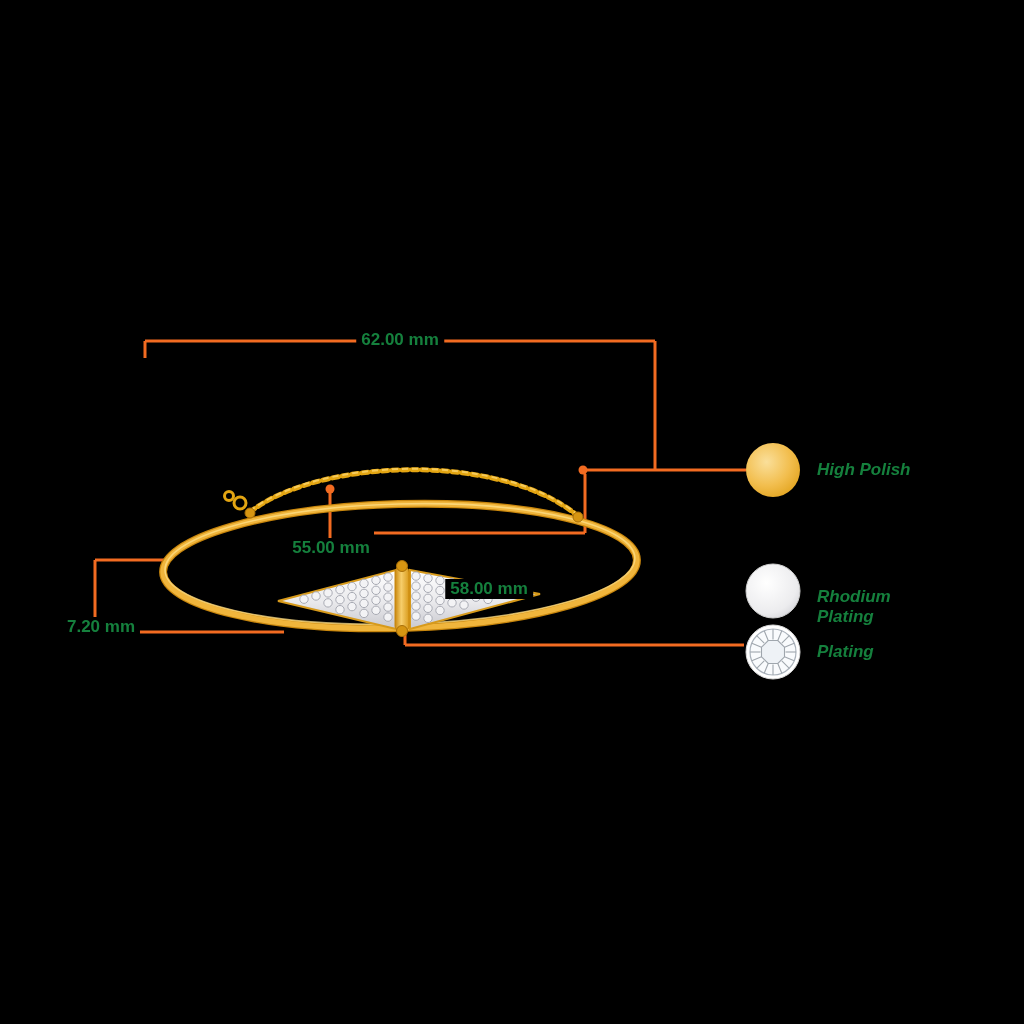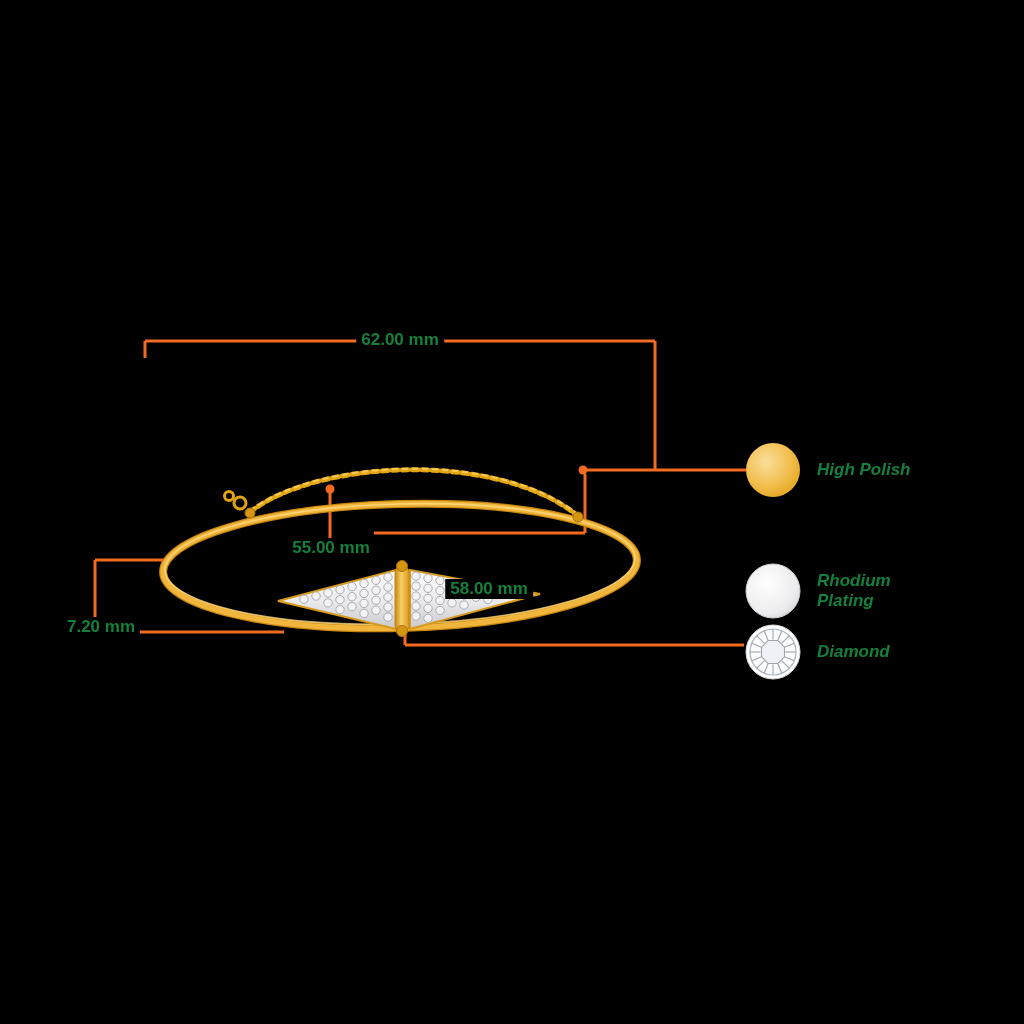--- a/index.html
+++ b/index.html
@@ -3,21 +3,21 @@
 <meta charset="utf-8">
 <style>
   html,body{margin:0;padding:0;background:#000;}
   .stage{position:relative;width:1024px;height:1024px;background:#000;overflow:hidden;
          font-family:"Liberation Sans",sans-serif;}
   .stage svg{position:absolute;left:0;top:0;}
   .lbl{position:absolute;font-weight:bold;font-size:17px;color:#15803d;
        background:#000;padding:0 5px;white-space:nowrap;}
   .lbl.center{transform:translate(-50%,-50%);}
   .lbl.vcenter{transform:translateY(-50%);background:transparent;padding:0;font-style:italic;}
-  .lbl.wrap{white-space:normal;width:92px;line-height:1.18;}
+  .lbl.wrap{white-space:normal;width:92px;line-height:1.18;margin-top:16px;}
   .dimline{stroke:#F26B21;stroke-width:3;fill:none;}
   .dimdot{fill:#F26B21;stroke:none;}
   .band-base{stroke:#C8860D;stroke-width:8;fill:none;}
   .band-main{stroke:#F0B53C;stroke-width:5.5;fill:none;}
   .band-hl{stroke:#FFE08A;stroke-width:1.6;fill:none;opacity:.75;}
   .chain{stroke:#E3A512;stroke-width:5;fill:none;stroke-linecap:round;stroke-dasharray:6 4;}
   .chain-hl{stroke:#F7CB5B;stroke-width:2;fill:none;stroke-dasharray:6 4;}
   .gold-dot{fill:#D69512;stroke:#A86F08;stroke-width:1;}
   .tri{fill:url(#silverGrad);stroke:#D79A1B;stroke-width:2;}
   .pave{fill:#f3f3f5;stroke:#a9abb4;stroke-width:1;}
@@ -174,14 +174,14 @@
   <div class="lbl center" style="left:331px;top:548px;">55.00 mm</div>
 
   <div class="lbl center" style="left:489px;top:545px;margin-top:44px;">58.00 mm</div>
 
   <div class="lbl center" style="left:101px;top:627px;">7.20 mm</div>
 
   <div class="lbl vcenter" style="left:817px;top:470px;">High Polish</div>
 
   <div class="lbl vcenter wrap" style="left:817px;top:591px;">Rhodium Plating</div>
 
-  <div class="lbl vcenter" style="left:817px;top:652px;">Diamond</div>
+  <div class="lbl vcenter" style="left:817px;top:652px;">Plating</div>
 </div>
 
 </body></html>

